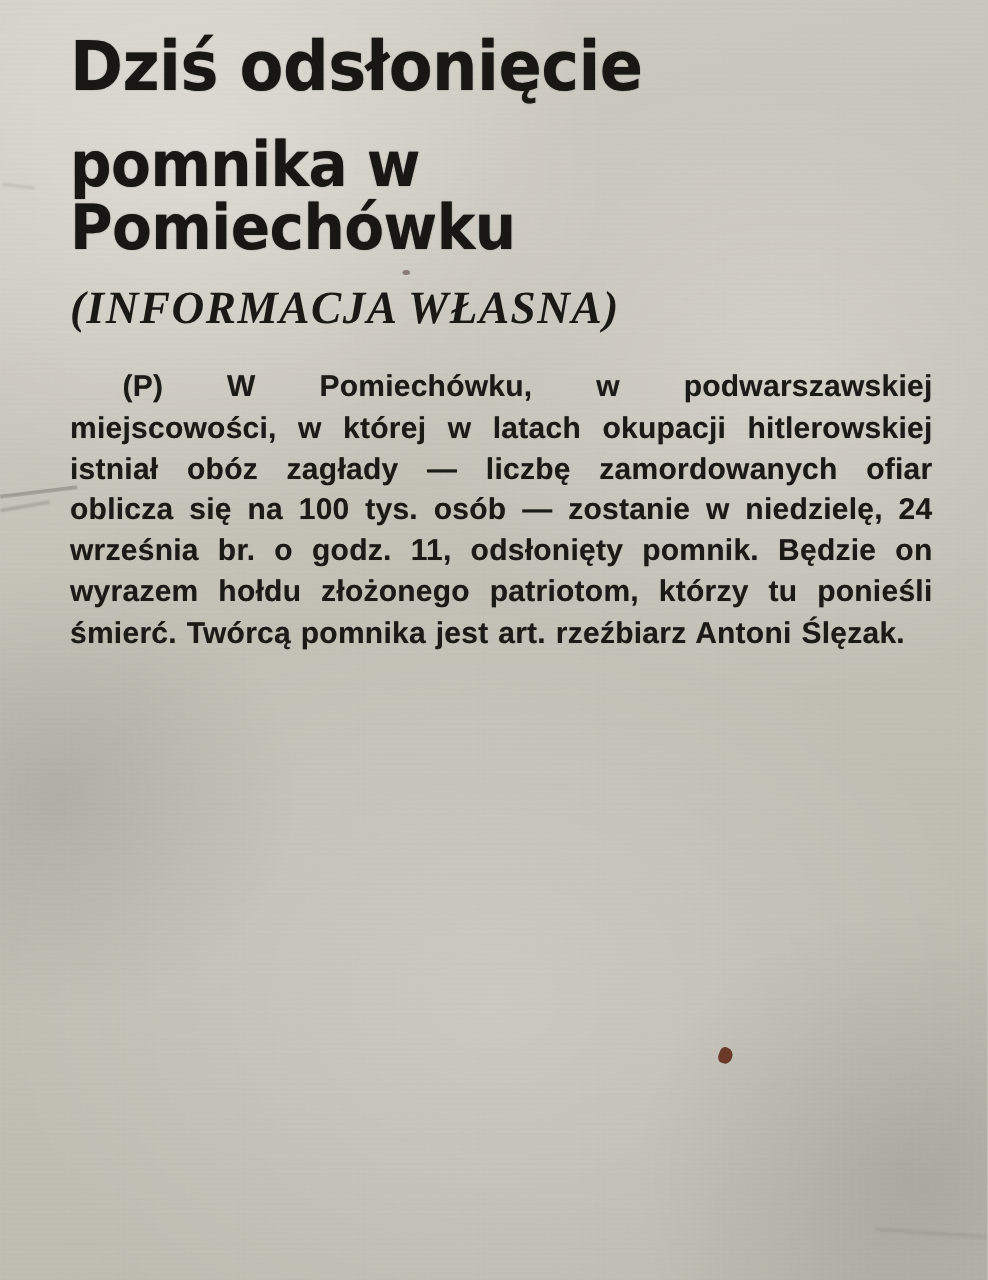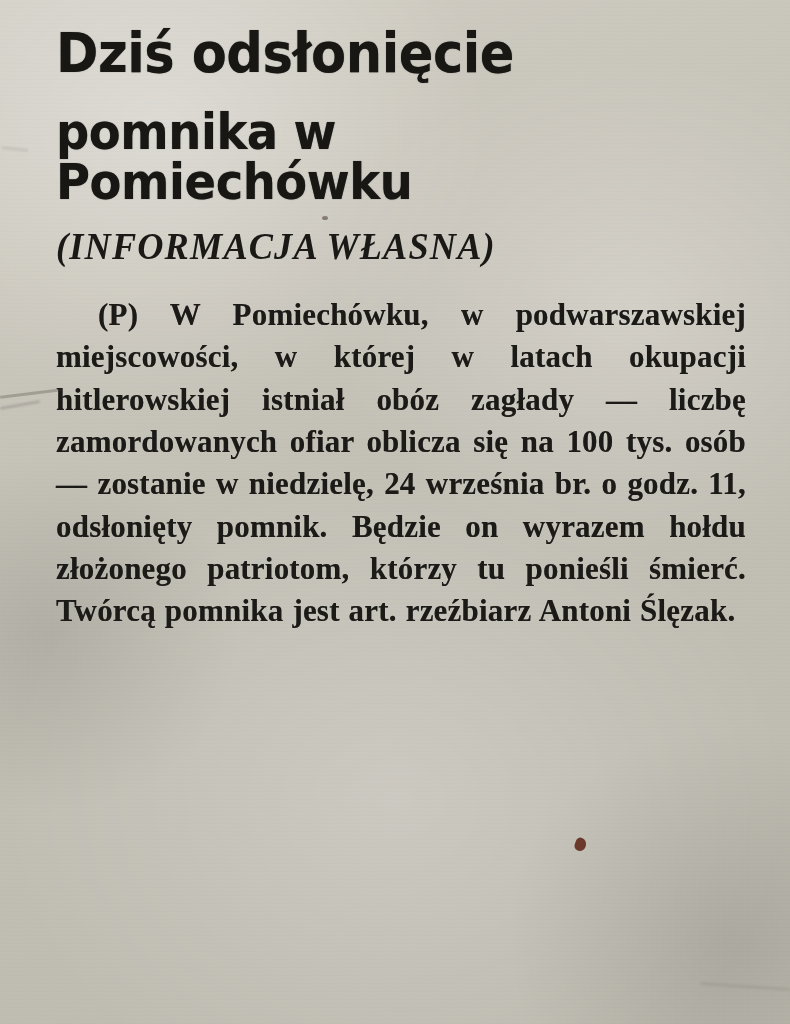--- a/index.html
+++ b/index.html
@@ -84,23 +84,23 @@
     transform-origin: left center;
   }
 
   .body-col {
     margin-top: 26px;
     width: 690px;
   }
 
   p.para {
     color: #1d1c19;
-    font-family: Liberation Serif, serif;
+    font-family: Liberation Sans, sans-serif;
     font-weight: 700;
-    font-size: 31px;
+    font-size: 24px;
     line-height: 1.365;
     text-align: justify;
     text-justify: inter-word;
     margin: 0 0 26px 0;
     letter-spacing: 0.2px;
     text-shadow: 0 0 0.6px rgba(0,0,0,0.4);
     word-spacing: 1px;
   }
   p.para:last-child { margin-bottom: 0; }
   p.para .indent { display: inline-block; width: 42px; }

